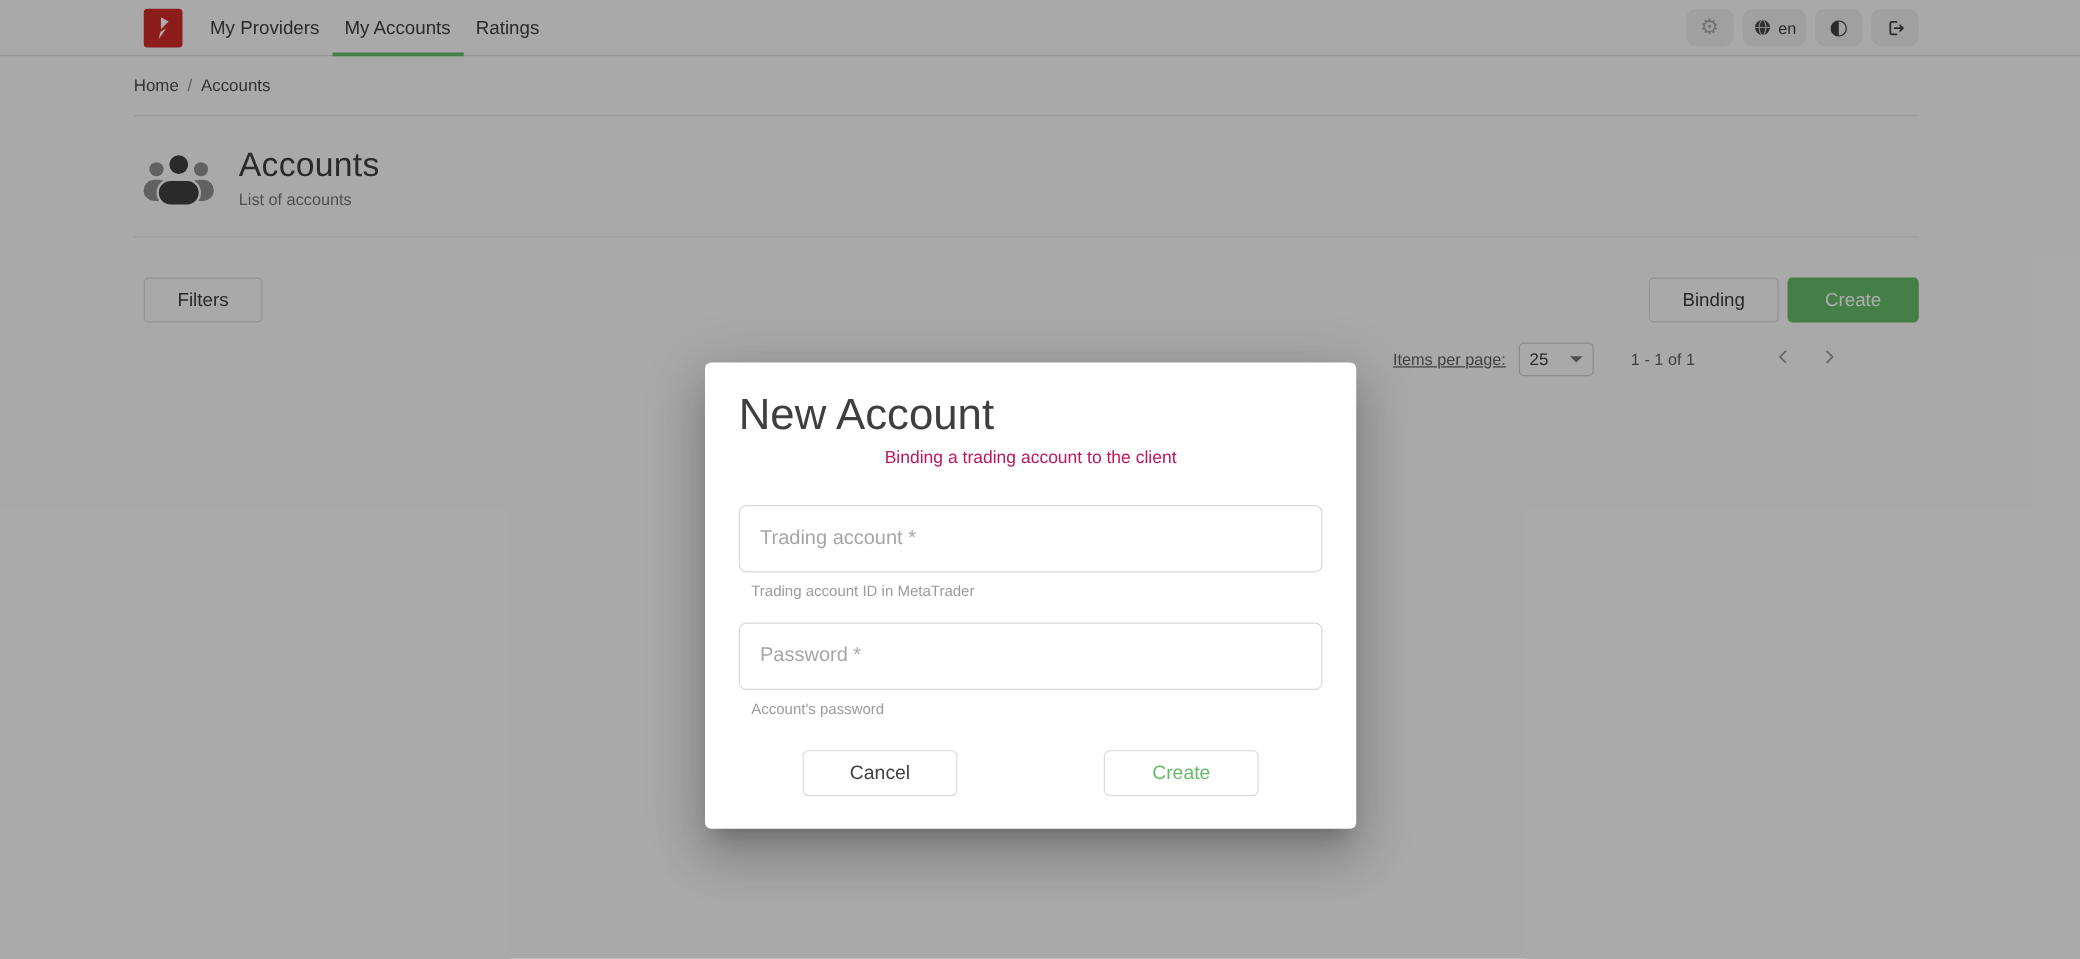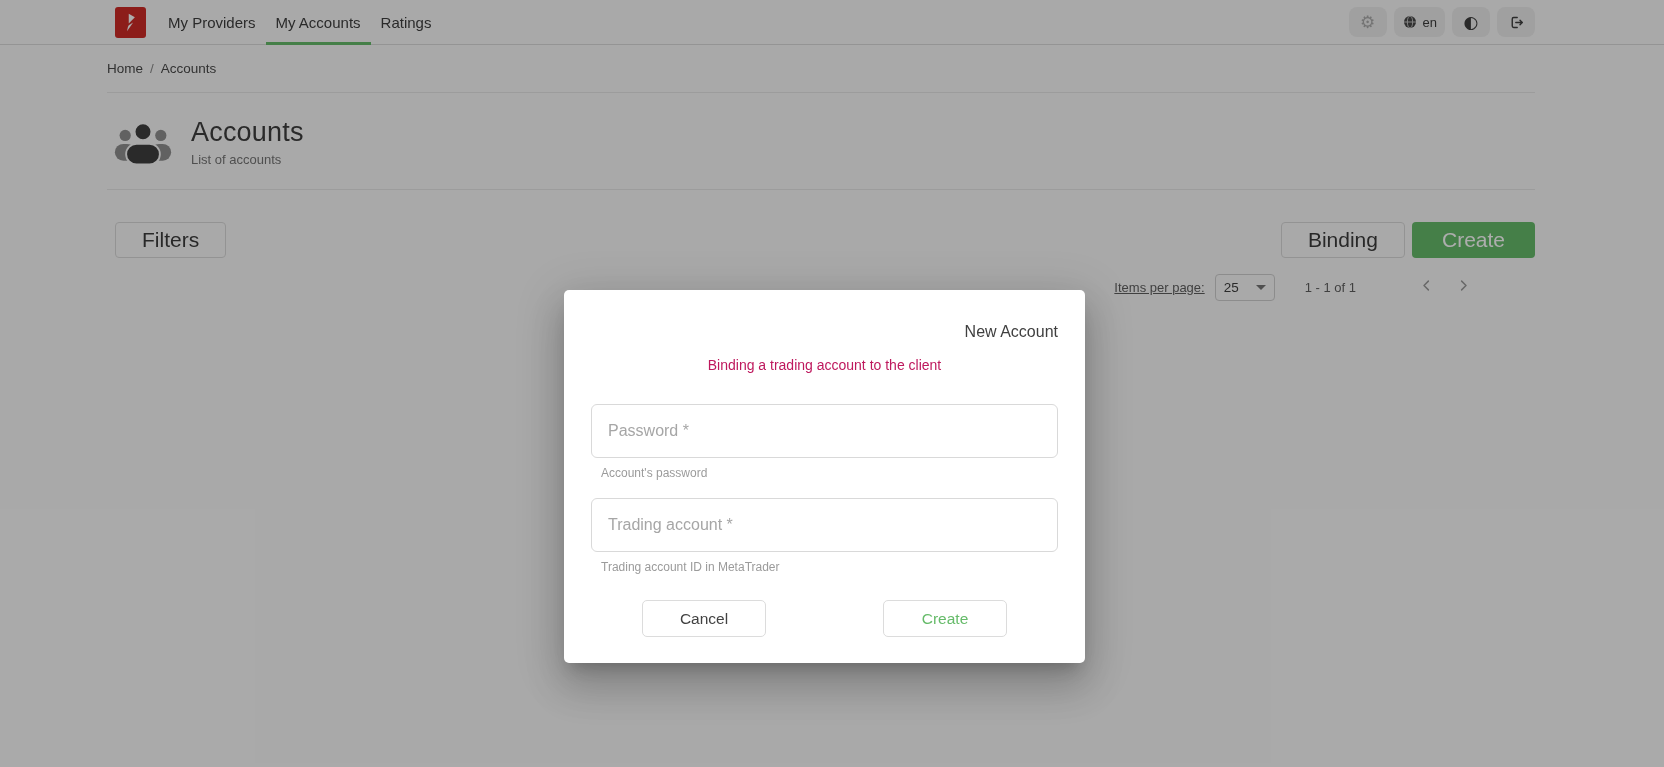--- a/index.html
+++ b/index.html
@@ -30,21 +30,21 @@
 
   .breadcrumb-row { height:48px; display:flex; align-items:center; border-bottom:1px solid #e6e6e6; font-size:13.5px; color:#4a4a4a; gap:7px; }
   .crumb { cursor:pointer; }
   .crumb-sep { color:#8a8a8a; }
 
   .page-header { display:flex; align-items:center; gap:18px; padding:24px 0 22px 6px; border-bottom:1px solid #e6e6e6; }
   .page-title { font-size:27px; color:#3f3f3f; letter-spacing:.2px; }
   .page-subtitle { font-size:13px; color:#757575; margin-top:4px; }
 
   .toolbar { display:flex; align-items:center; padding:21px 0 0 8px; height:79px; }
-  .btn { height:36px; border-radius:4px; font-size:21px; font-family:"Liberation Sans",sans-serif; cursor:pointer; }
+  .btn { height:36px; border-radius:4px; font-size:15px; font-family:"Liberation Sans",sans-serif; cursor:pointer; }
   .btn-stroked { background:#fafafa; border:1px solid #d9d9d9; color:#3c3c3c; padding:0 26px; }
   .btn-flat-green { background:#66bb6a; border:none; color:#ffffff; padding:0 30px; margin-left:7px; }
   .toolbar-right { margin-left:auto; display:flex; }
 
   
   .thead-row { position:relative; height:40px; border-top:1px solid #e6e6e6; border-bottom:1px solid #e6e6e6; font-size:13px; color:#757575; }
   .thead-row .cell, .trow .cell { position:absolute; top:50%; transform:translateY(-50%); }
   .col-name  { left:10px; }
   .col-type  { left:330px; }
   .col-conn  { left:1146px; }
@@ -72,21 +72,21 @@
   .pg-nav { background:none; border:none; cursor:pointer; padding:4px; margin-left:14px; }
 
   
   .overlay { position:absolute; inset:0; background:rgba(0,0,0,0.32); z-index:10; }
   .modal {
     position:absolute; left:564px; top:290px; width:521px; height:373px;
     background:#ffffff; border-radius:5px; z-index:20;
     box-shadow:0 11px 15px -7px rgba(0,0,0,.2), 0 24px 38px 3px rgba(0,0,0,.14), 0 9px 46px 8px rgba(0,0,0,.12);
     padding:28px 27px 0 27px;
   }
-  .modal-title { text-align:right; font-size:16px; color:#3f3f3f; line-height:28px; }
+  .modal-title { text-align:left; font-size:35px; color:#3f3f3f; line-height:28px; }
   .modal-subtitle { text-align:center; font-size:14px; color:#be185d; margin-top:12px; line-height:15px; }
   .field { margin-top:31px; }
   .field + .field { margin-top:19px; }
   .field input {
     width:100%; height:54px; border:1px solid #d9d9d9; border-radius:6px;
     padding:0 16px; font-size:16px; color:#424242; background:#fff; outline:none;
     font-family:"Liberation Sans",sans-serif;
   }
   .field input::placeholder { color:#a6a6a6; }
   .field-hint { font-size:12px; color:#9b9b9b; margin-top:9px; padding-left:10px; line-height:12px; }
@@ -194,26 +194,26 @@
   </div>
 </div>
 
 <div class="overlay"></div>
 
 <div class="modal">
   <div class="modal-title">New Account</div>
   <div class="modal-subtitle">Binding a trading account to the client</div>
 
   <div class="field">
+    <input type="text" placeholder="Trading account *" style="">
+    <div class="field-hint">Trading account ID in MetaTrader</div>
+  </div>
+
+  <div class="field">
     <input type="text" placeholder="Password *" style="">
     <div class="field-hint">Account's password</div>
-  </div>
-
-  <div class="field">
-    <input type="text" placeholder="Trading account *" style="">
-    <div class="field-hint">Trading account ID in MetaTrader</div>
   </div>
 
   <div class="modal-actions">
     <button class="modal-btn cancel">Cancel</button>
     <button class="modal-btn create">Create</button>
   </div>
 </div>
 
 </body></html>

